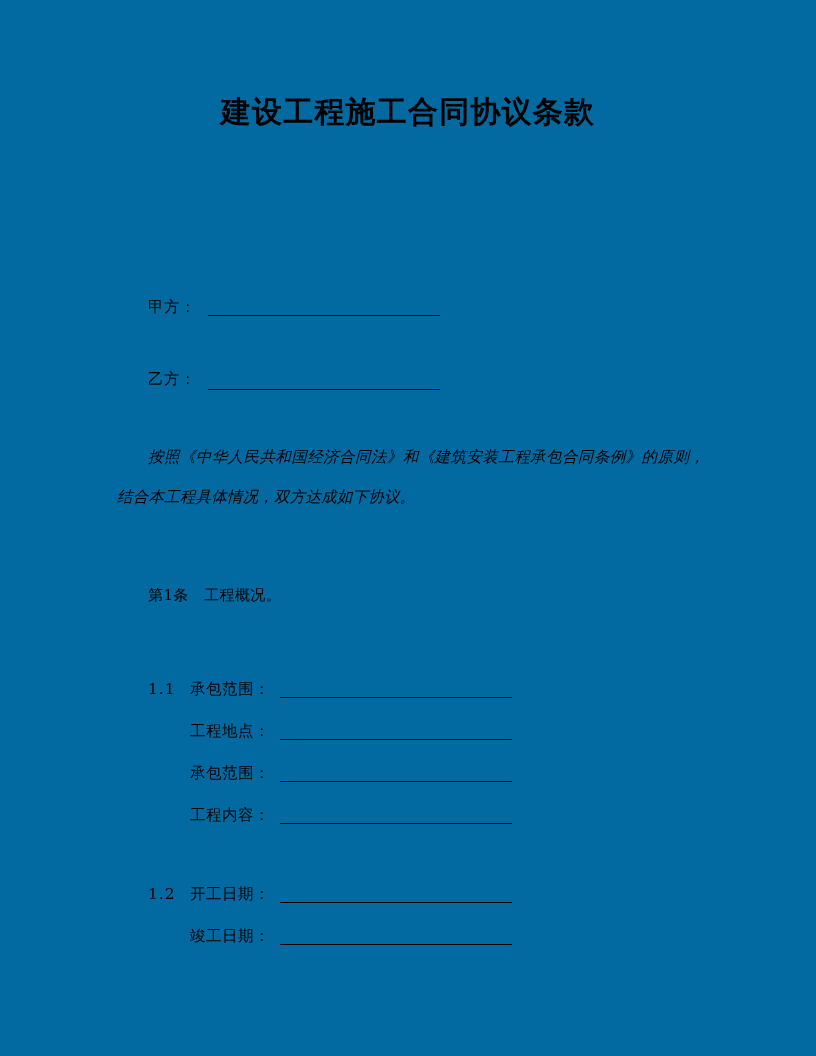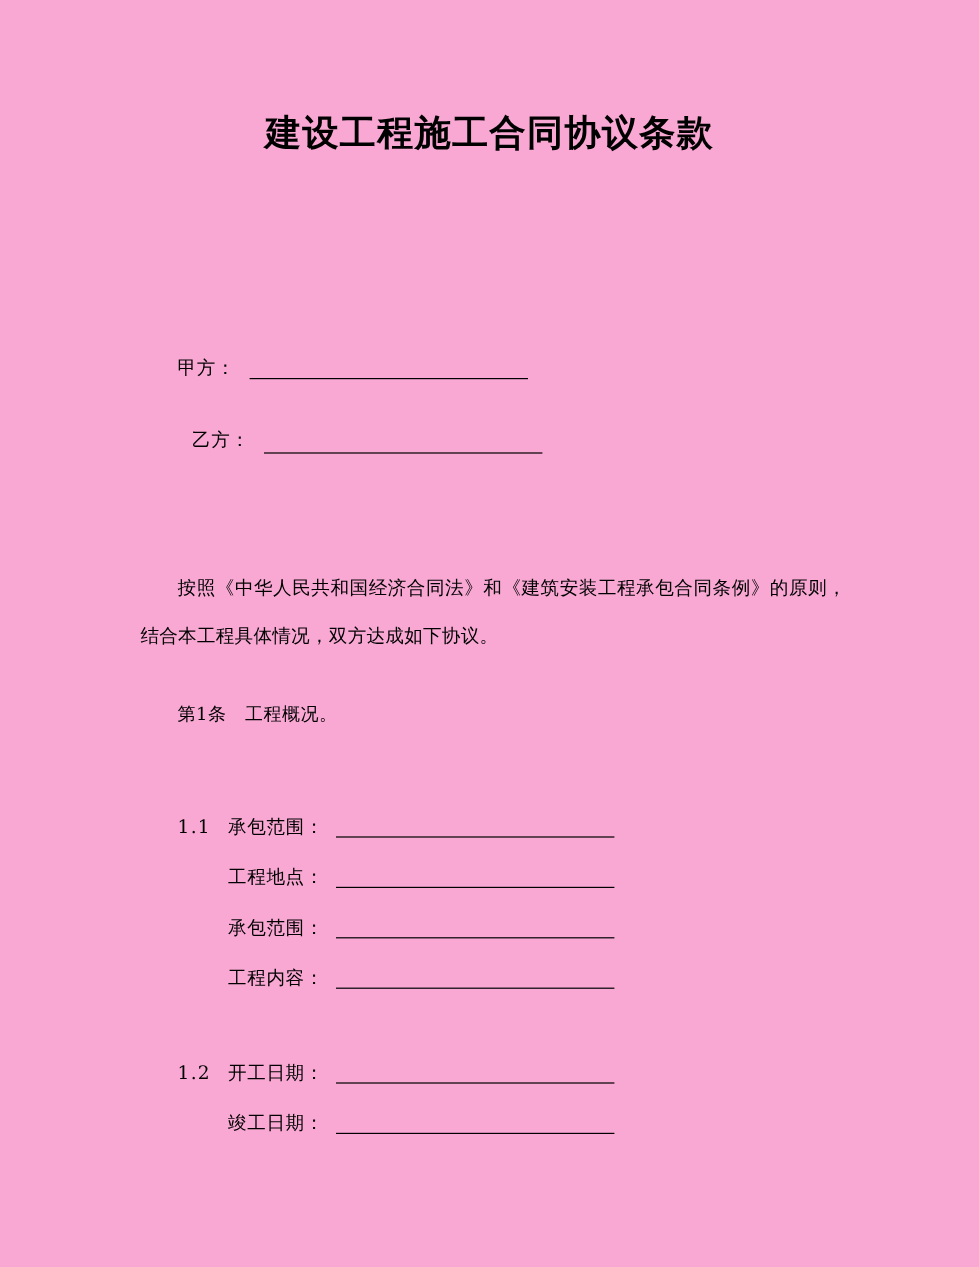--- a/index.html
+++ b/index.html
@@ -14,21 +14,21 @@
     overflow: hidden;
     font-family: "DejaVu Serif", "Liberation Serif", serif;
     color: #000000;
     -webkit-font-smoothing: antialiased;
   }
 
   .page {
     position: relative;
     width: 816px;
     height: 1056px;
-    background: #f9a8d4;
+    background: #0369a1;
   }
 
   
   .doc-title {
     position: absolute;
     left: 0;
     top: 92px;
     width: 816px;
     text-align: center;
     font-family: "DejaVu Sans", "Liberation Sans", sans-serif;
@@ -59,33 +59,34 @@
   }
   .party-row .rule {
     display: inline-block;
     width: 232px;
     flex: 0 0 232px;
     margin-left: 4px;
     border-bottom: 1.6px solid #000000;
     height: 17px;
   }
   .row-party-a { top: 294px; align-items: center; }
-  .row-party-b { top: 352px; margin-left: 12px; }
+  .row-party-b { top: 364px; }
 
   
   .body-paragraph {
     position: absolute;
     left: 117px;
-    top: 470px;
+    top: 437px;
     width: 588px;
     font-size: 15.5px;
     line-height: 40px;
     text-align: justify;
     text-indent: 31px;
     letter-spacing: 0.2px;
+    font-style: italic;
   }
 
   
   .clause-heading {
     position: absolute;
     left: 148px;
     top: 583px;
     font-size: 15px;
     line-height: 24px;
     white-space: pre;

